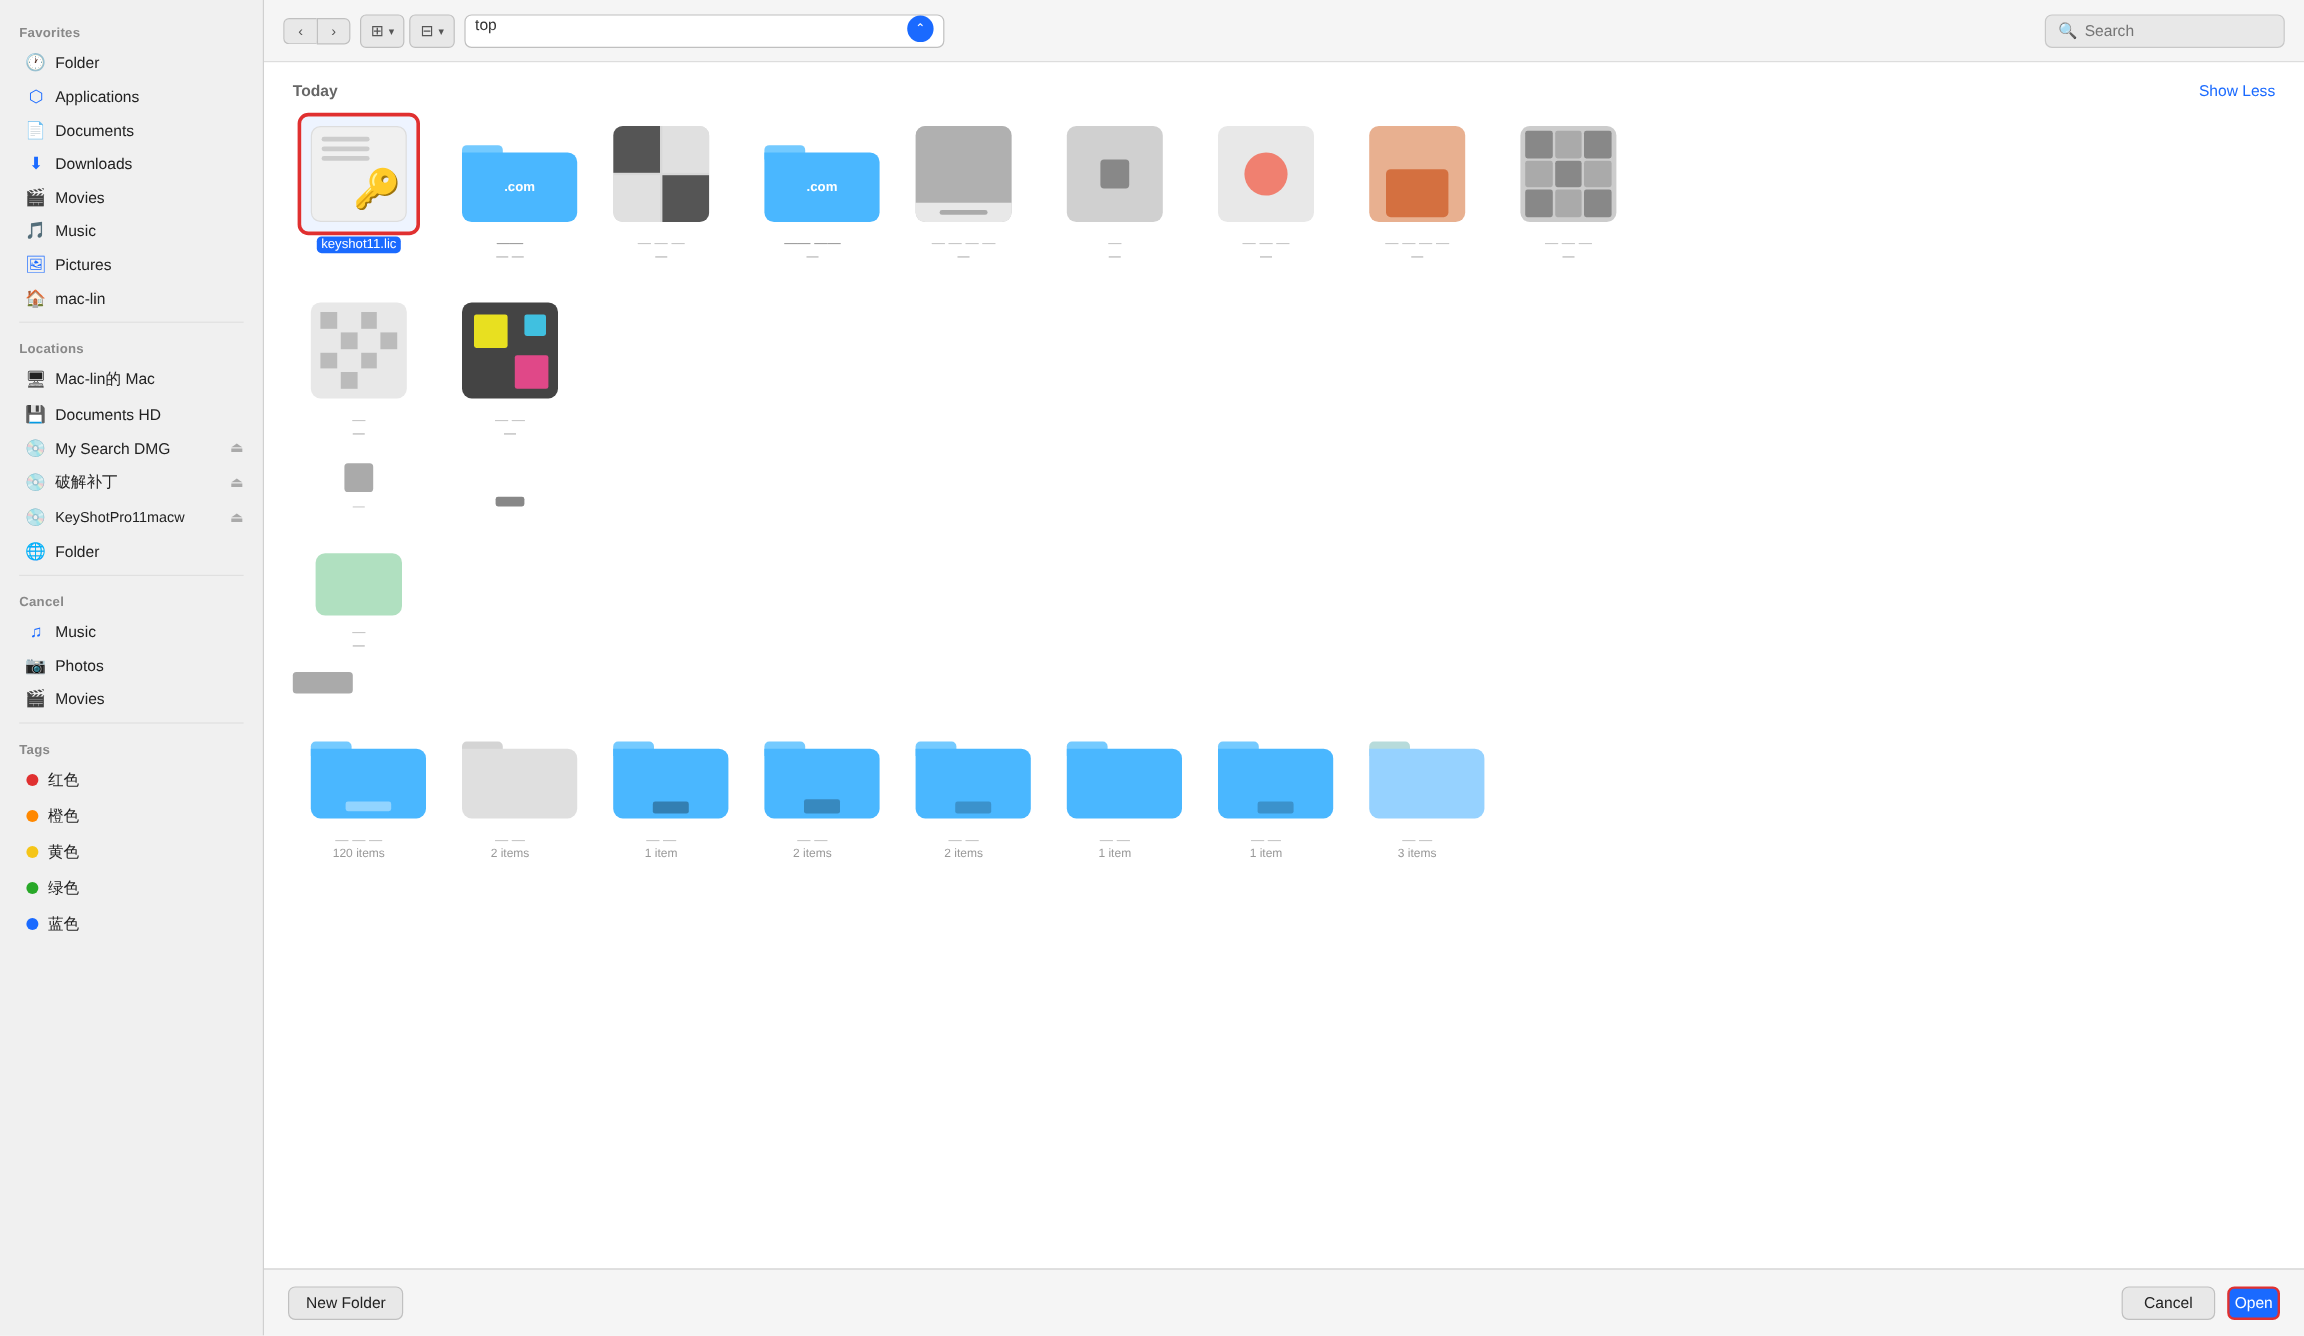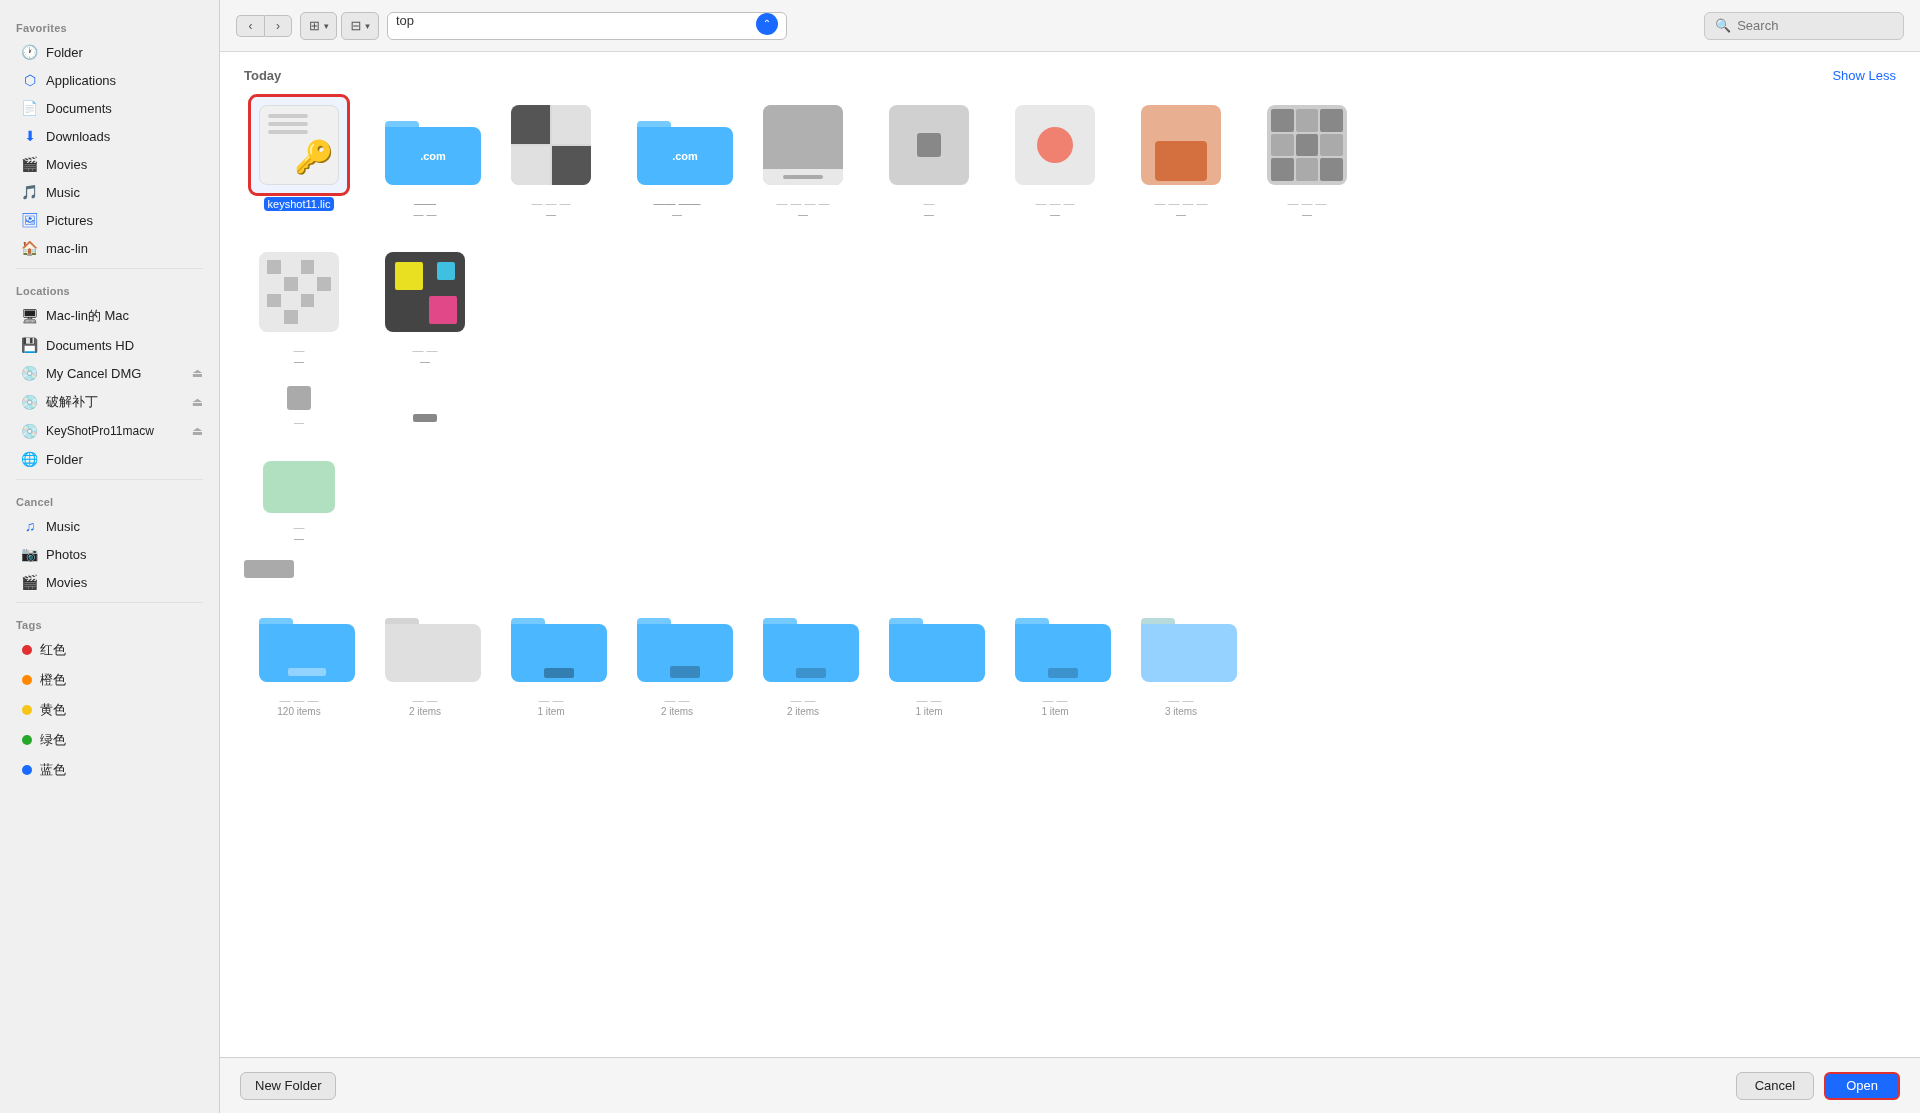--- a/index.html
+++ b/index.html
@@ -381,21 +381,21 @@
       background: #e8e8e8;
       border: 1px solid #c0c0c0;
       border-radius: 6px;
       font-size: 13px;
       cursor: pointer;
       color: #222;
     }
 
     .open-btn {
       height: 28px;
-      padding: 0 20px;
+      padding: 0 4px;
       background: #1a6aff;
       border: 2px solid #e03030;
       border-radius: 6px;
       font-size: 13px;
       cursor: pointer;
       color: #fff;
       font-weight: 500;
     }
 
     
@@ -506,21 +506,21 @@
     <div class="sidebar-item">
       <span class="icon">🖥</span>
       <span>Mac-lin的 Mac</span>
     </div>
     <div class="sidebar-item">
       <span class="icon">💾</span>
       <span>Documents HD</span>
     </div>
     <div class="sidebar-item">
       <span class="icon">💿</span>
-      <span>My Cancel DMG</span>
+      <span>My Search DMG</span>
       <span class="eject-btn">⏏</span>
     </div>
     <div class="sidebar-item">
       <span class="icon">💿</span>
       <span>破解补丁</span>
       <span class="eject-btn">⏏</span>
     </div>
     <div class="sidebar-item">
       <span class="icon">💿</span>
       <span style="font-size:12px;">KeyShotPro11macw</span>

